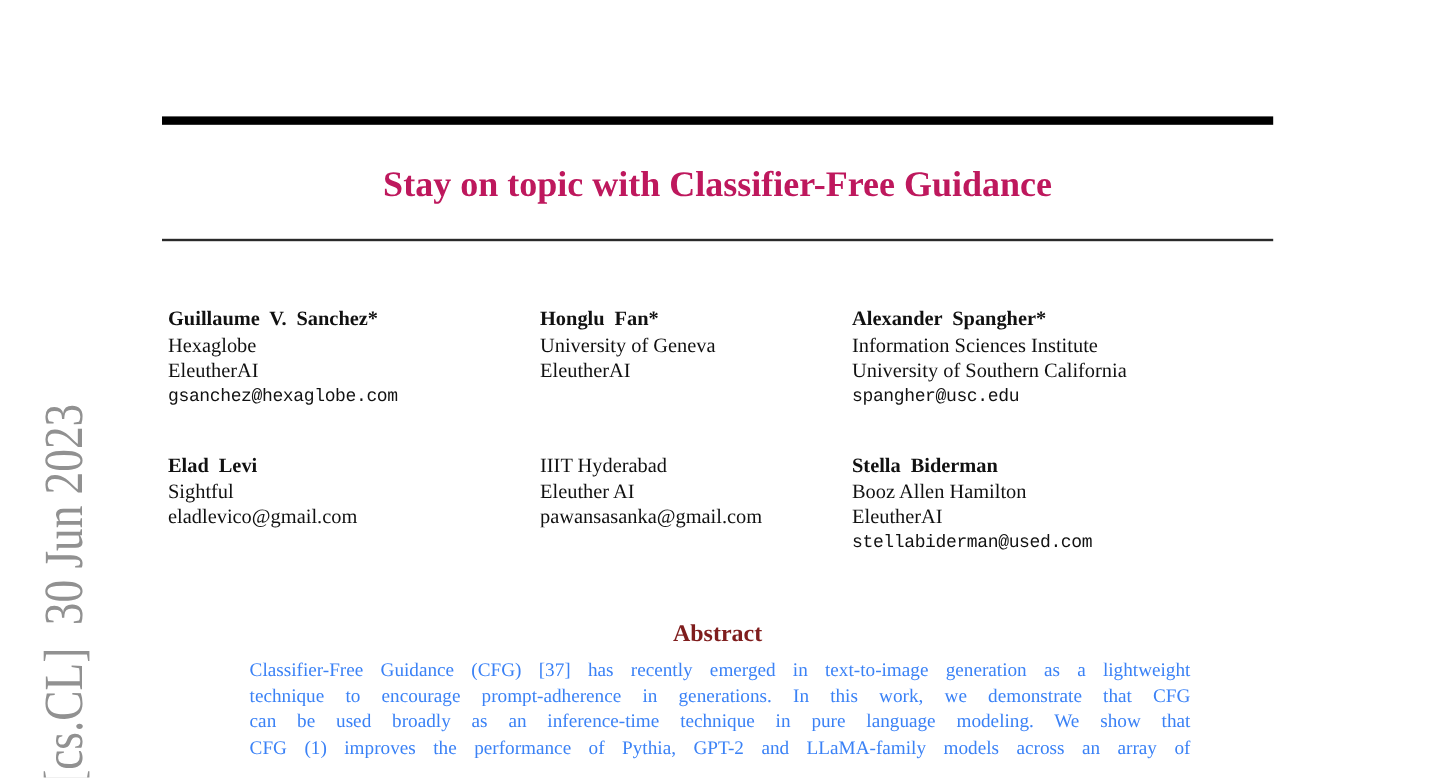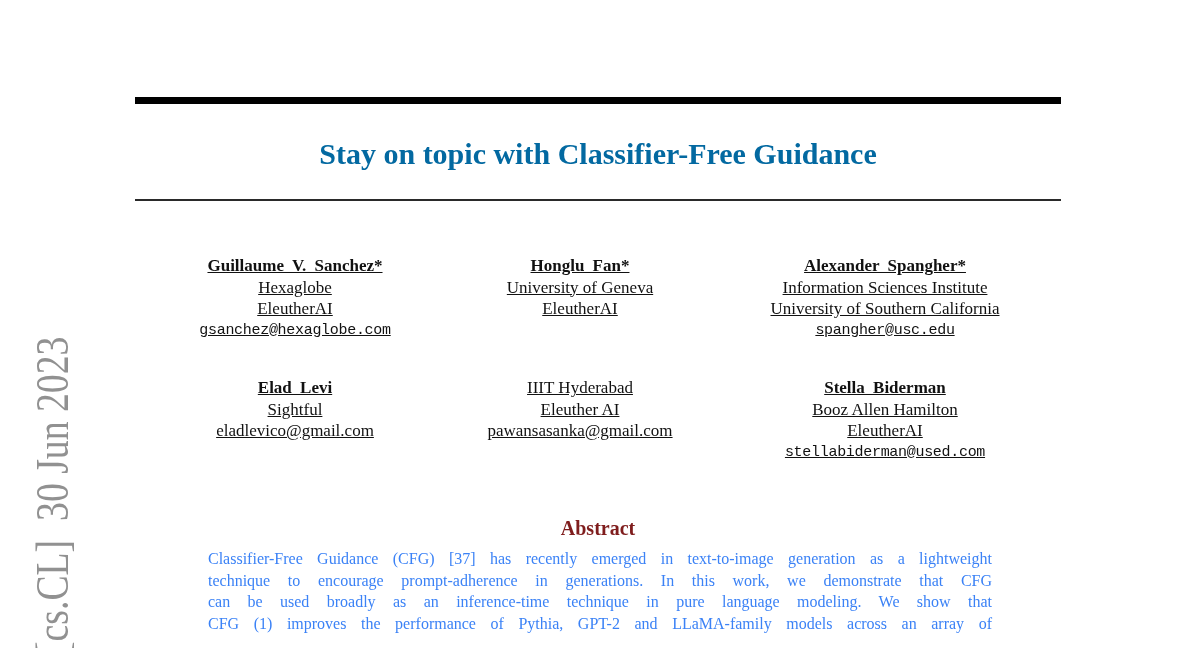--- a/index.html
+++ b/index.html
@@ -39,33 +39,33 @@
   }
 
   .title {
     position: absolute;
     left: 135px; top: 137px;
     width: 926px;
     text-align: center;
     font-size: 30px;
     line-height: 34px;
     font-weight: bold;
-    color: #0369a1;
+    color: #be185d;
     letter-spacing: 0px;
   }
 
   .authors-grid {
     position: absolute;
     left: 140px; top: 255px;
     width: 920px;
     display: grid;
     grid-template-columns: 310px 260px 350px;
     row-gap: 36px;
   }
-  .author { text-align: center; font-size: 17px; line-height: 21.5px; text-decoration: underline; }
+  .author { text-align: left; font-size: 17px; line-height: 21.5px; }
   .author-name { font-weight: bold; word-spacing: 4px; }
   .author-affil { font-weight: normal; }
   .author-email.mono {
     font-family: "Liberation Mono", monospace;
     font-size: 15px;
     letter-spacing: -0.3px;
   }
   .author-email.serif { font-family: "Liberation Serif", serif; }
 
   .abstract-heading {

